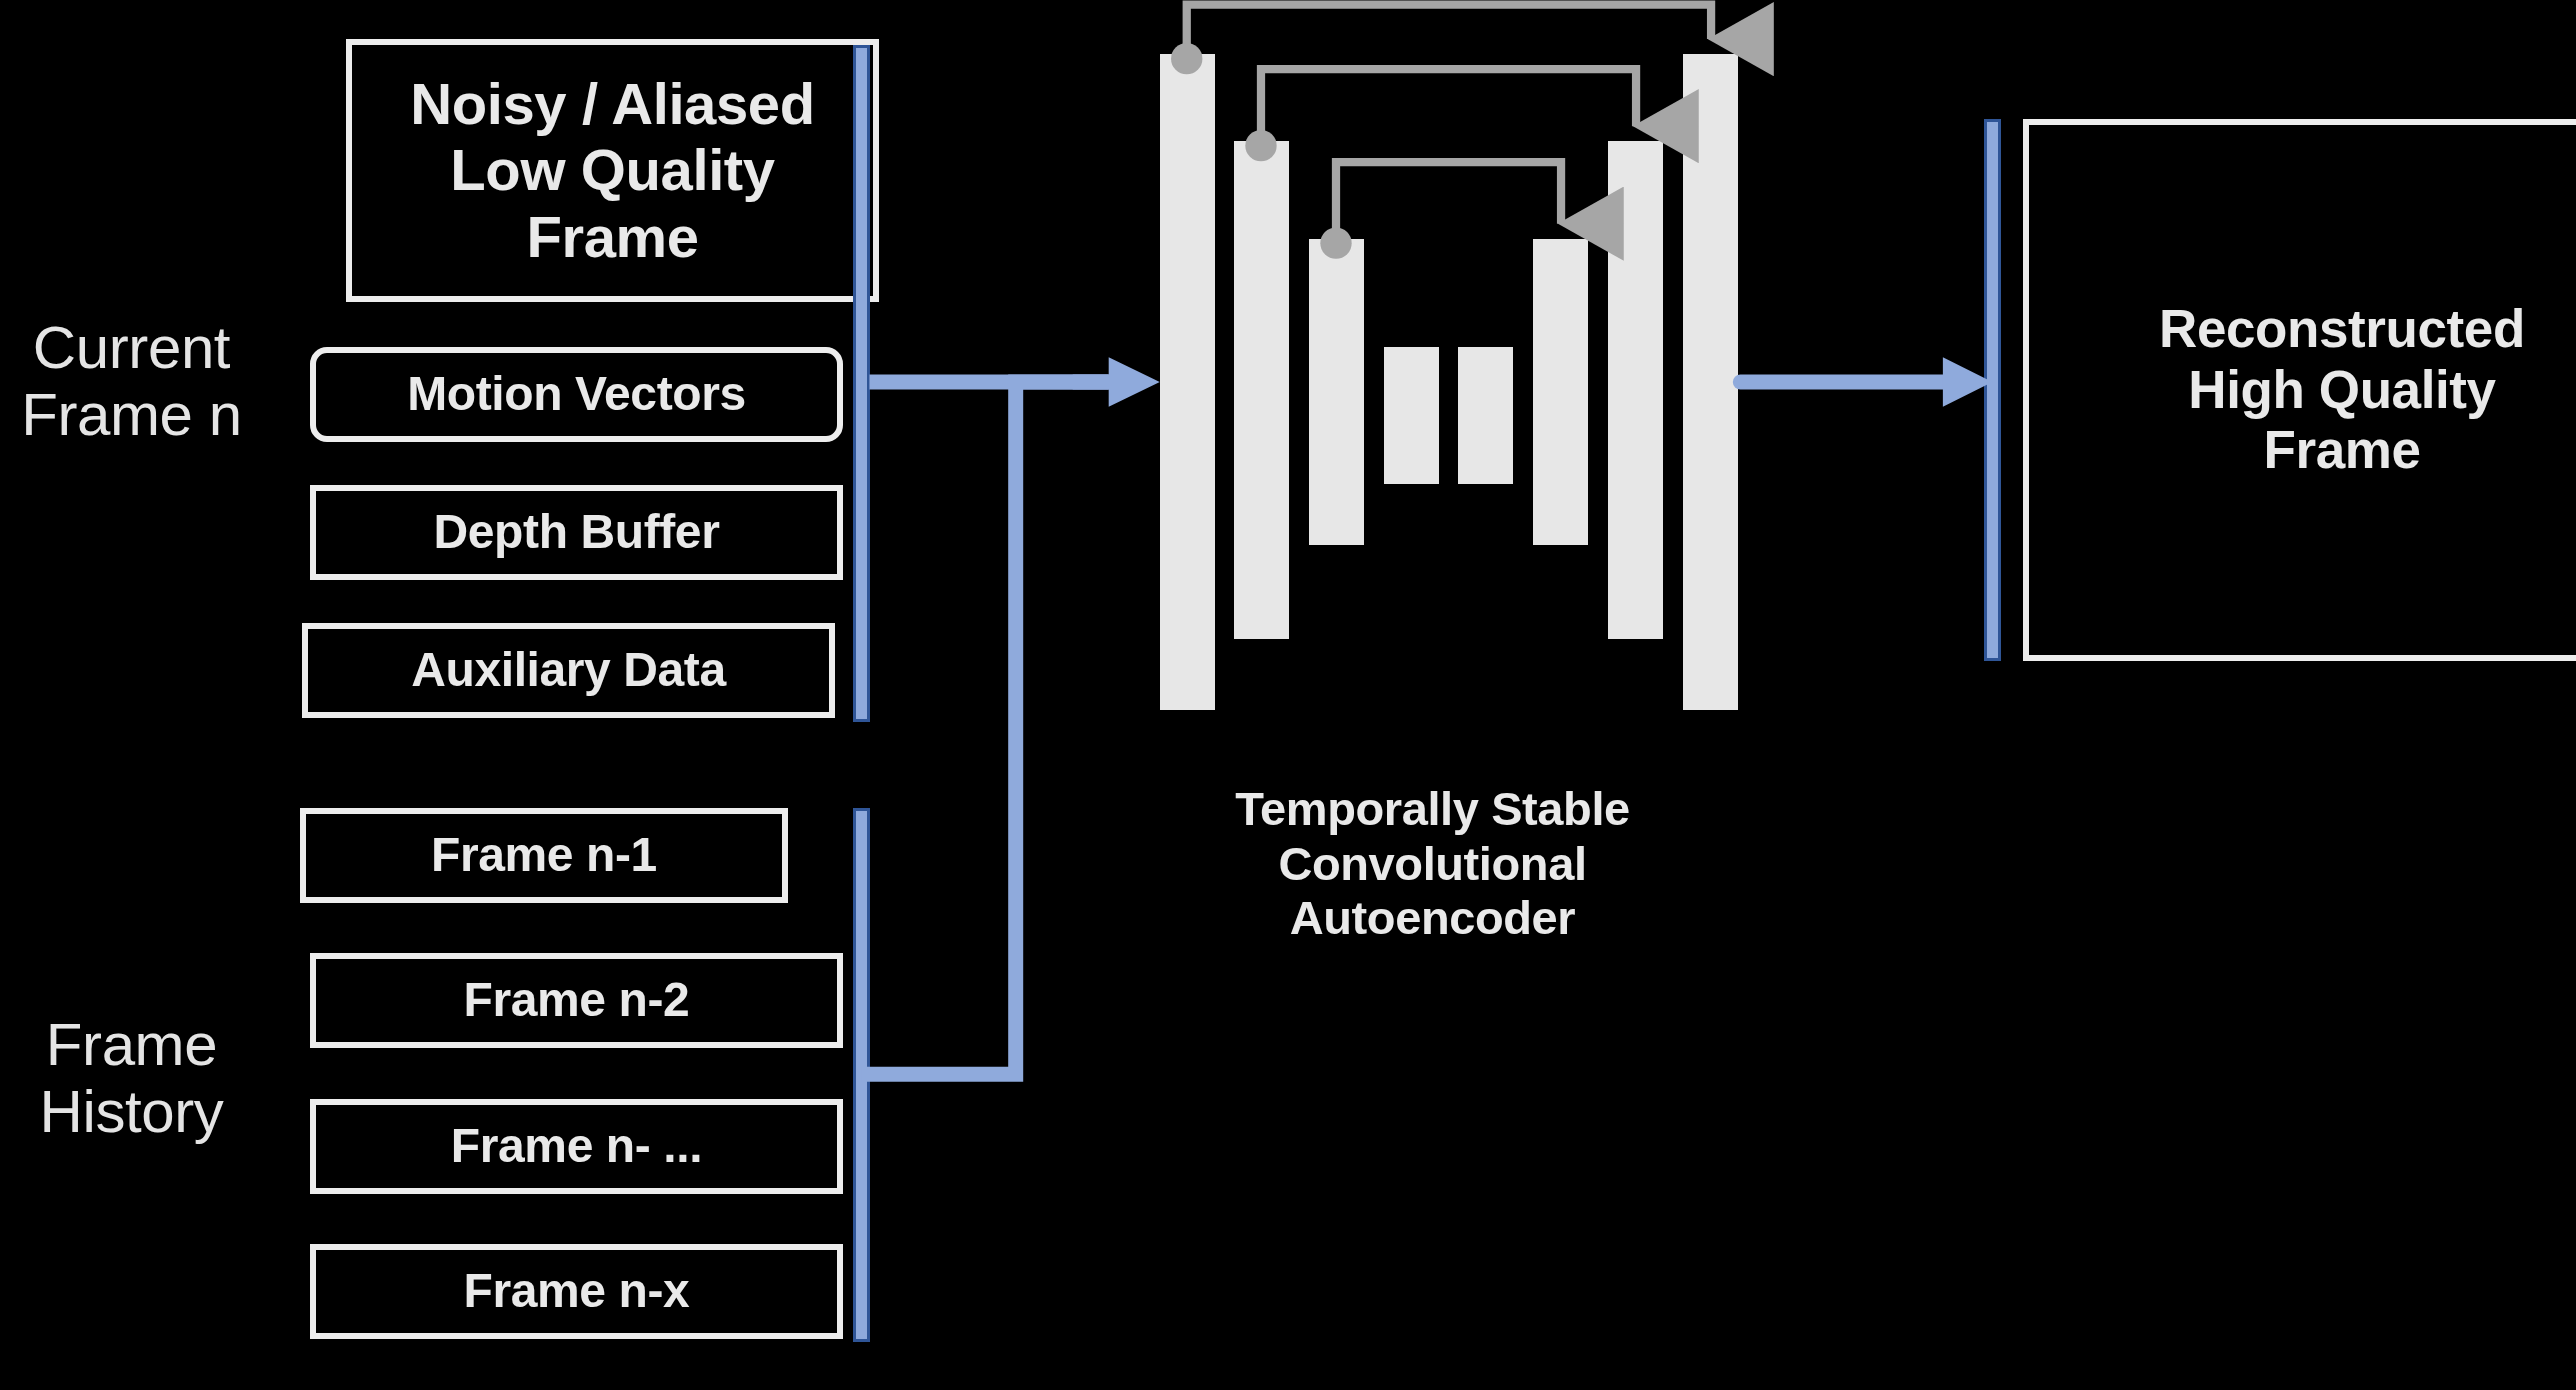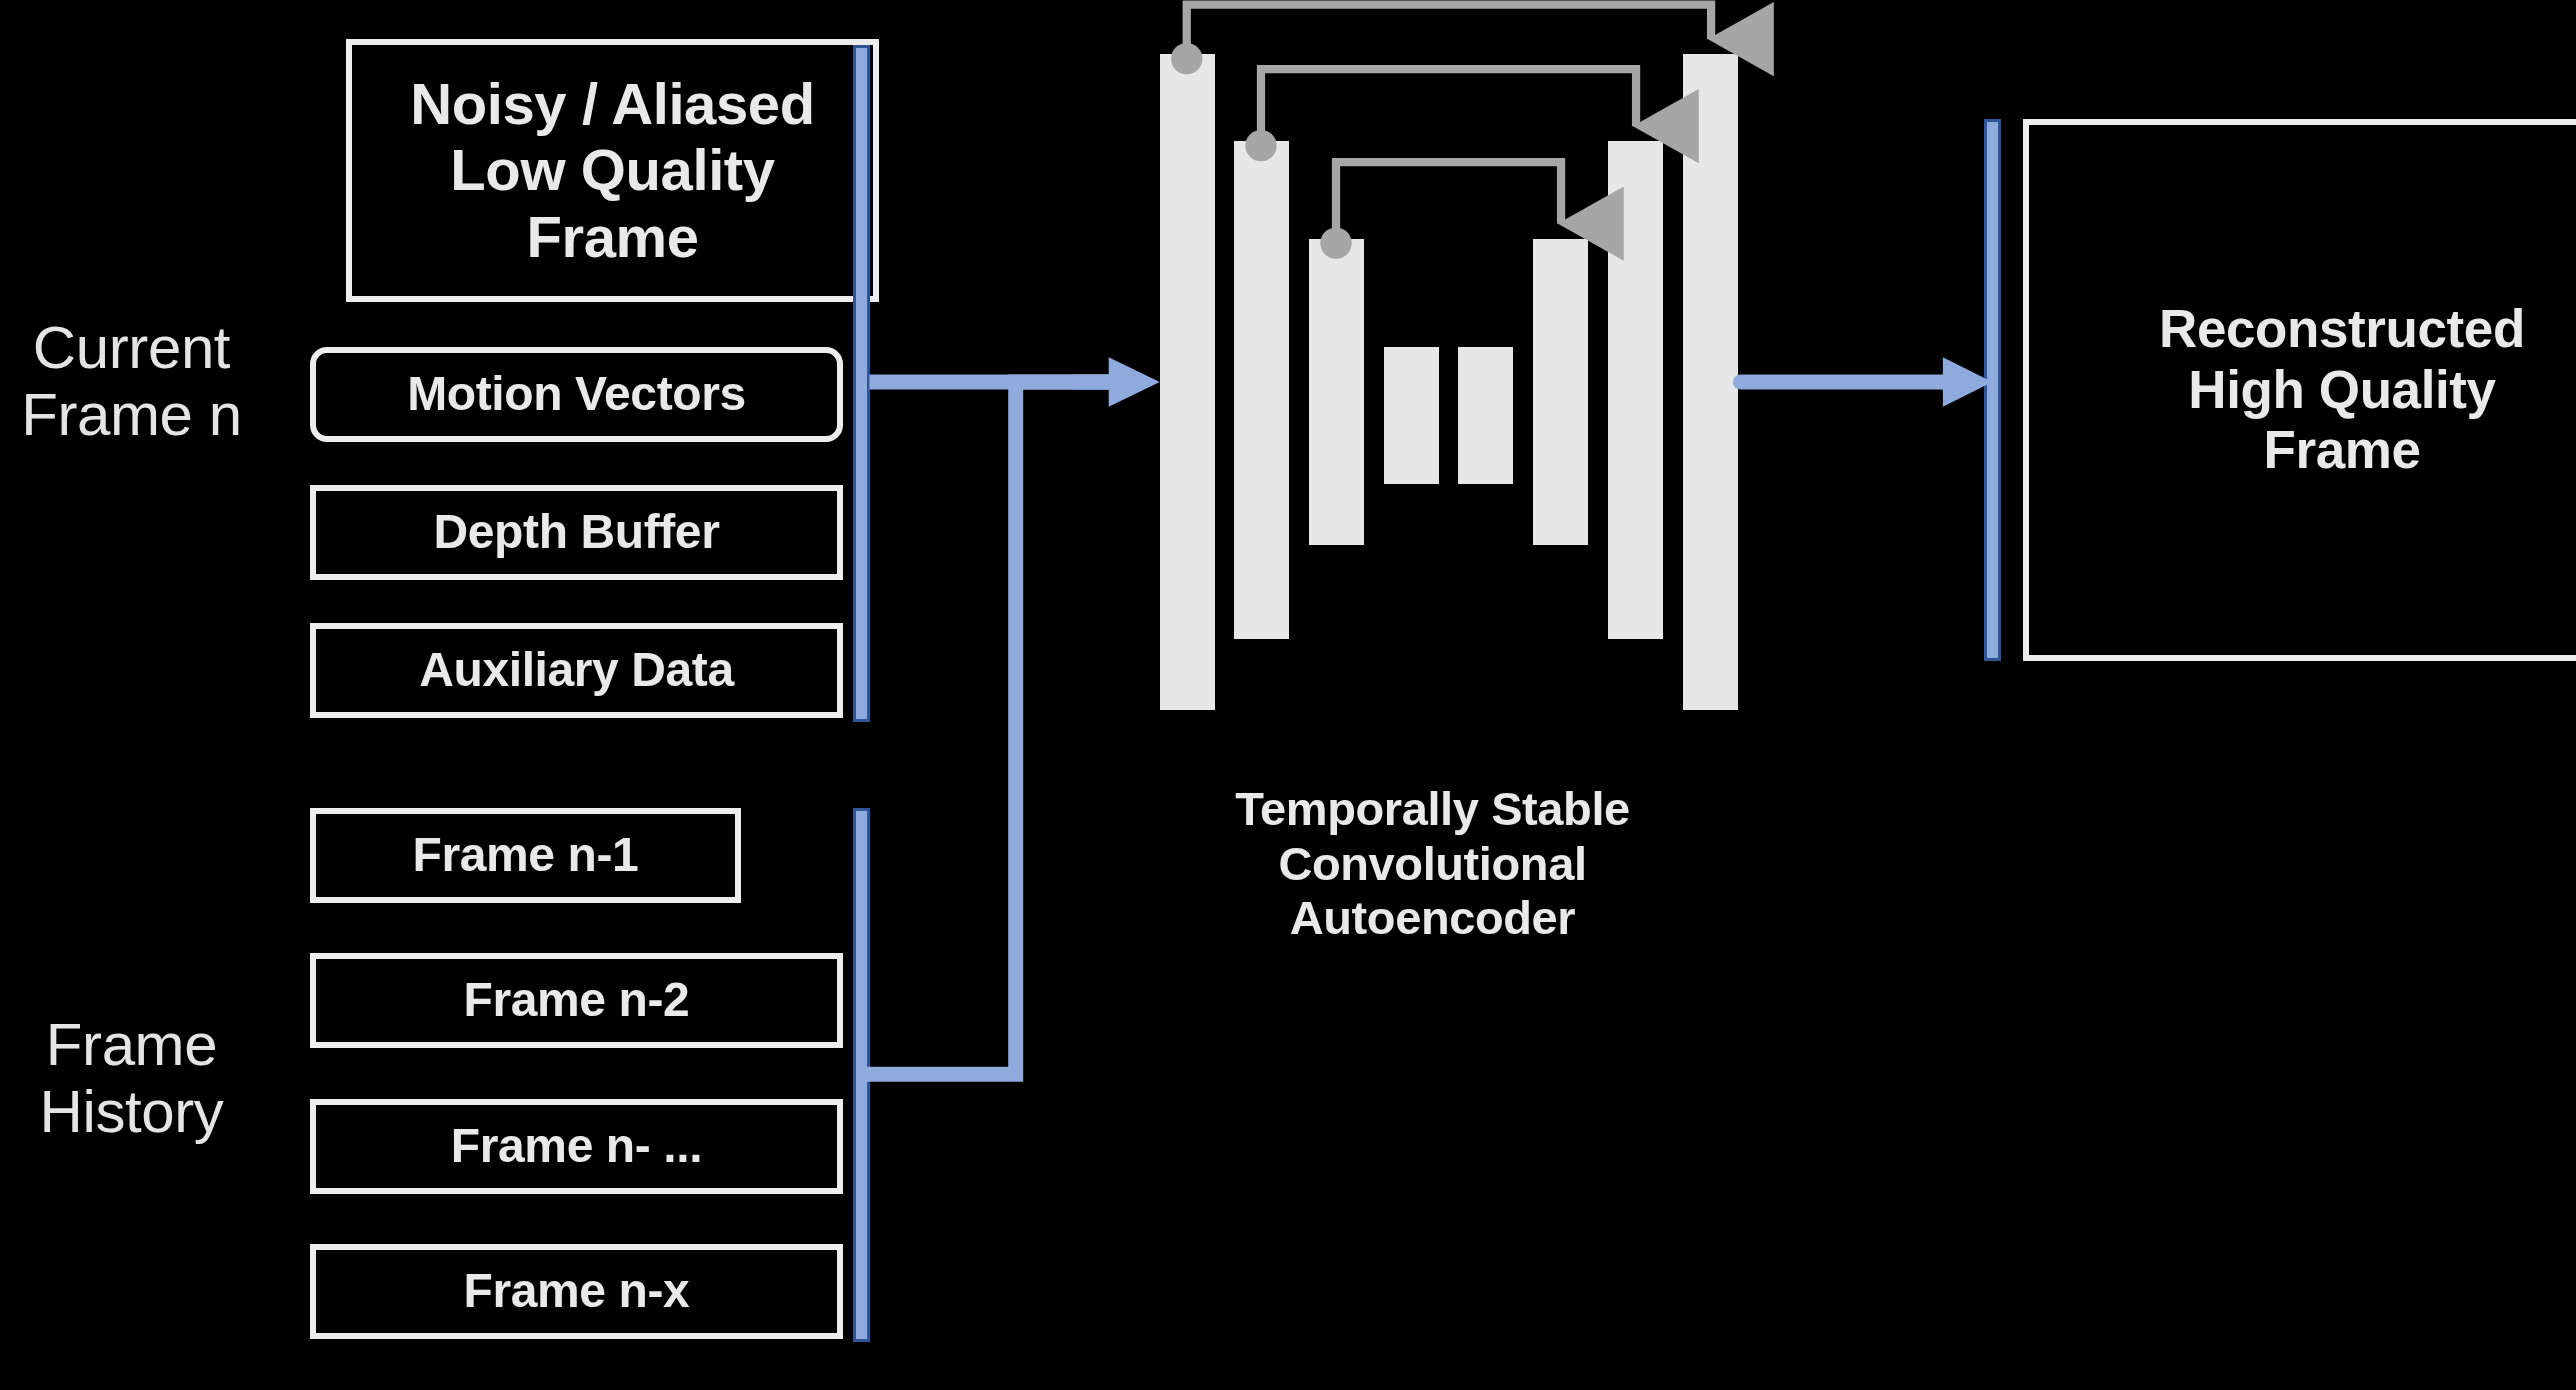--- a/index.html
+++ b/index.html
@@ -98,23 +98,23 @@
 History</div>
 
   <div class="io-box big" style="left:310px; top:39px; width:533px; height:263px;">Noisy / Aliased
 Low Quality
 Frame</div>
 
   <div class="io-box row" style="left:310px; top:347px; width:533px; height:95px;border-radius:17px;">Motion Vectors</div>
 
   <div class="io-box row" style="left:310px; top:485px; width:533px; height:95px;">Depth Buffer</div>
 
-  <div class="io-box row" style="left:310px; top:623px; width:533px; height:95px;">Auxiliary Data</div>
+  <div class="io-box row" style="left:302px; top:623px; width:533px; height:95px;">Auxiliary Data</div>
 
-  <div class="io-box row" style="left:310px; top:808px; width:431px; height:95px;">Frame n-1</div>
+  <div class="io-box row" style="left:300px; top:808px; width:488px; height:95px;">Frame n-1</div>
 
   <div class="io-box row" style="left:310px; top:953px; width:533px; height:95px;">Frame n-2</div>
 
   <div class="io-box row" style="left:310px; top:1099px; width:533px; height:95px;">Frame n- ...</div>
 
   <div class="io-box row" style="left:310px; top:1244px; width:533px; height:95px;">Frame n-x</div>
 
   <div class="bus-bar" style="left:853px; top:45px; width:16.5px; height:677px;"></div>
 
   <div class="bus-bar" style="left:853px; top:808px; width:16.5px; height:534px;"></div>

